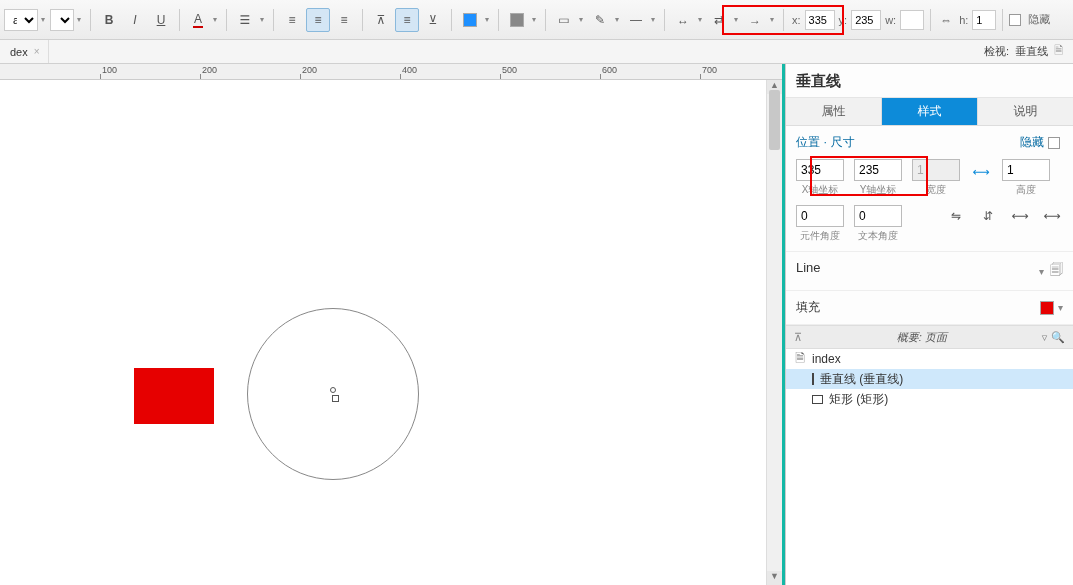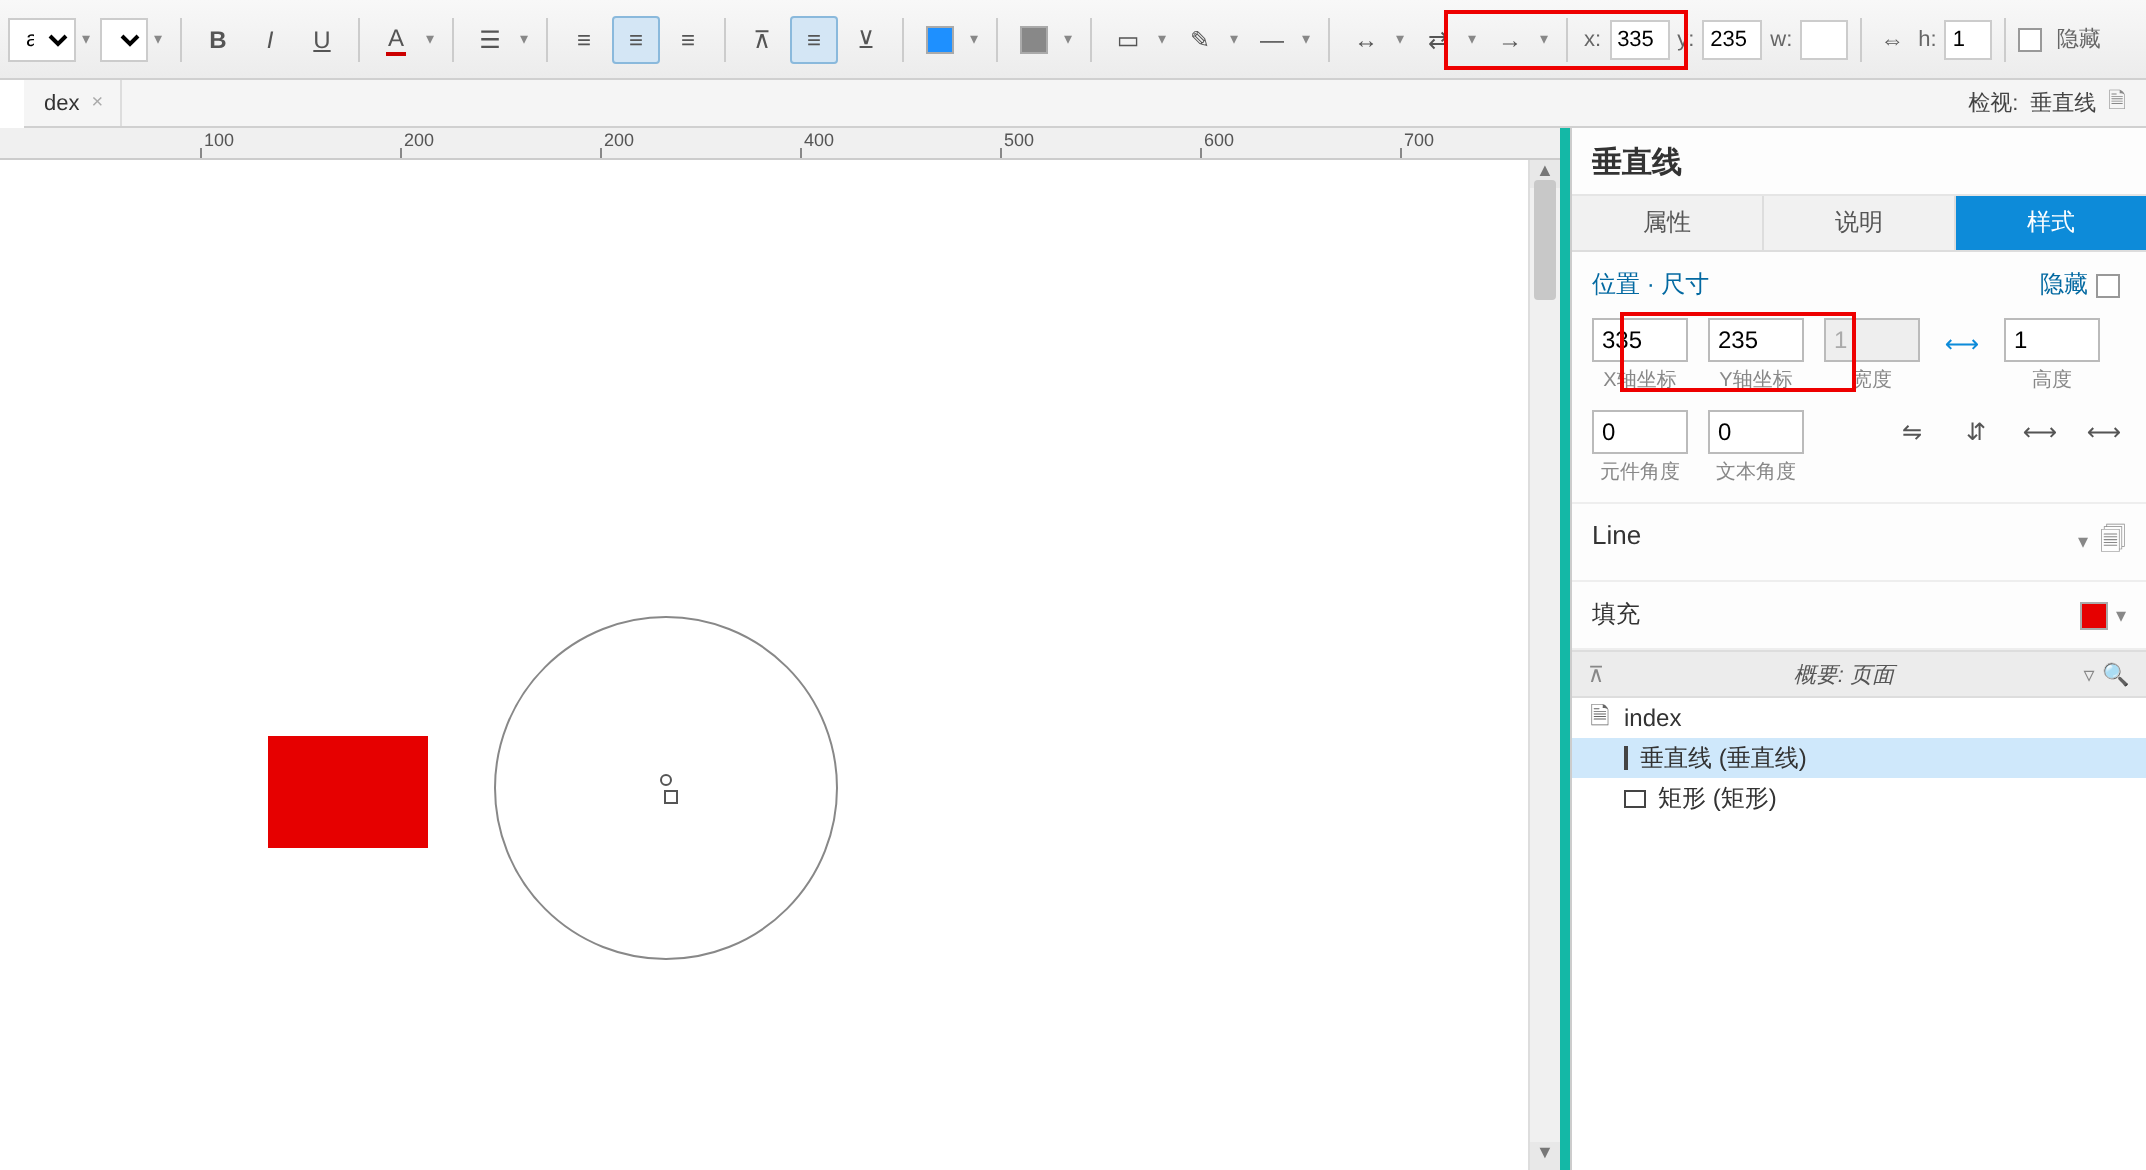--- a/index.html
+++ b/index.html
@@ -14,28 +14,28 @@
 .tb-dd { width: 10px; height: 24px; display: inline-flex; align-items: center; justify-content: center; color:#888; font-size:8px; cursor:pointer; margin-left:-2px; }
 .tb-label { font-size: 11px; color: #666; margin: 0 2px; }
 .tb-input { width: 30px; height: 20px; border: 1px solid #ccc; font-size: 11px; padding: 0 3px; text-align: left; }
 .tb-check { width: 12px; height: 12px; border: 1px solid #999; background: #fff; display: inline-block; margin-right:3px; }
 .swatch { width:14px; height:14px; border:1px solid #aaa; display:inline-block; }
 .swatch.blue { background:#1e90ff; }
 .swatch.gray { background:#888; }
 .redbox { position:absolute; border:2px solid #e00; pointer-events:none; }
 
 
-.tabbar { height: 24px; background: #f5f5f5; border-bottom: 1px solid #d0d0d0; display: flex; align-items: center; position: relative; margin-left: 12px; }
+.tabbar { height: 24px; background: #f5f5f5; border-bottom: 1px solid #d0d0d0; display: flex; align-items: center; position: relative; }
 .tab { padding: 0 8px 0 10px; height: 23px; display:flex; align-items:center; font-size:11px; border-right:1px solid #ddd; }
 .tab .x { margin-left:6px; color:#aaa; font-size:10px; cursor:pointer; }
 .tabbar-right { margin-left:auto; padding-right:10px; font-size:11px; color:#444; display:flex; align-items:center; gap:6px; }
 
 
 .main { display:flex; height: calc(585px - 64px); }
-.canvas-wrap { flex:1; display:flex; flex-direction:column; border-right:5px solid #14b8a6; min-width:0; }
+.canvas-wrap { flex:1; display:flex; flex-direction:column; border-right:3px solid #14b8a6; min-width:0; }
 .ruler-h { height: 16px; background:#f0f0f0; border-bottom:1px solid #ccc; position:relative; overflow:hidden; font-size:9px; color:#555; }
 .ruler-h .tick { position:absolute; top:0; height:16px; }
 .ruler-h .tick .num { position:absolute; top:1px; left:2px; }
 .ruler-h .tick::after { content:''; position:absolute; left:0; bottom:0; width:1px; height:6px; background:#888; }
 .canvas-body { flex:1; display:flex; min-height:0; }
 .canvas { flex:1; background:#fff; position:relative; overflow:hidden; }
 .canvas .red-rect { position:absolute; background:#e60000; }
 .canvas .circle { position:absolute; border:1px solid #888; border-radius:50%; background:transparent; }
 .canvas .dot { position:absolute; width:6px; height:6px; border:1px solid #555; border-radius:50%; background:#fff; }
 .canvas .sq { position:absolute; width:7px; height:7px; border:1px solid #555; background:#fff; }
@@ -199,22 +199,22 @@
         <div class="thumb"></div>
         <div class="arrow" style="bottom:0">▼</div>
       </div>
     </div>
   </div>
 
   <div class="inspector">
     <div class="ins-title">垂直线</div>
     <div class="ins-tabs">
       <div class="ins-tab">属性</div>
+      <div class="ins-tab active">样式</div>
       <div class="ins-tab">说明</div>
-      <div class="ins-tab active">样式</div>
     </div>
 
     <div class="ins-section" style="position:relative">
       <div class="sec-head">
         <span>位置 · 尺寸</span>
         <span style="display:flex;align-items:center;gap:4px">
           <span>隐藏</span>
           <span class="tb-check"></span>
         </span>
       </div>

